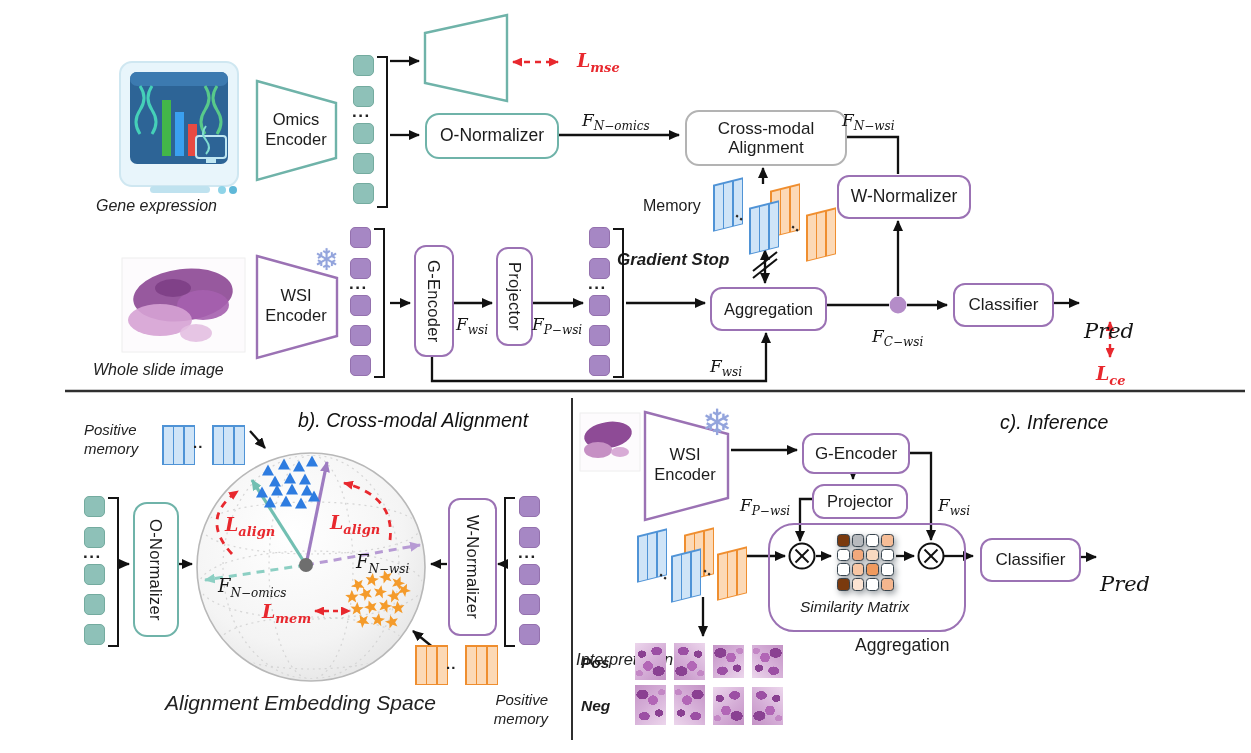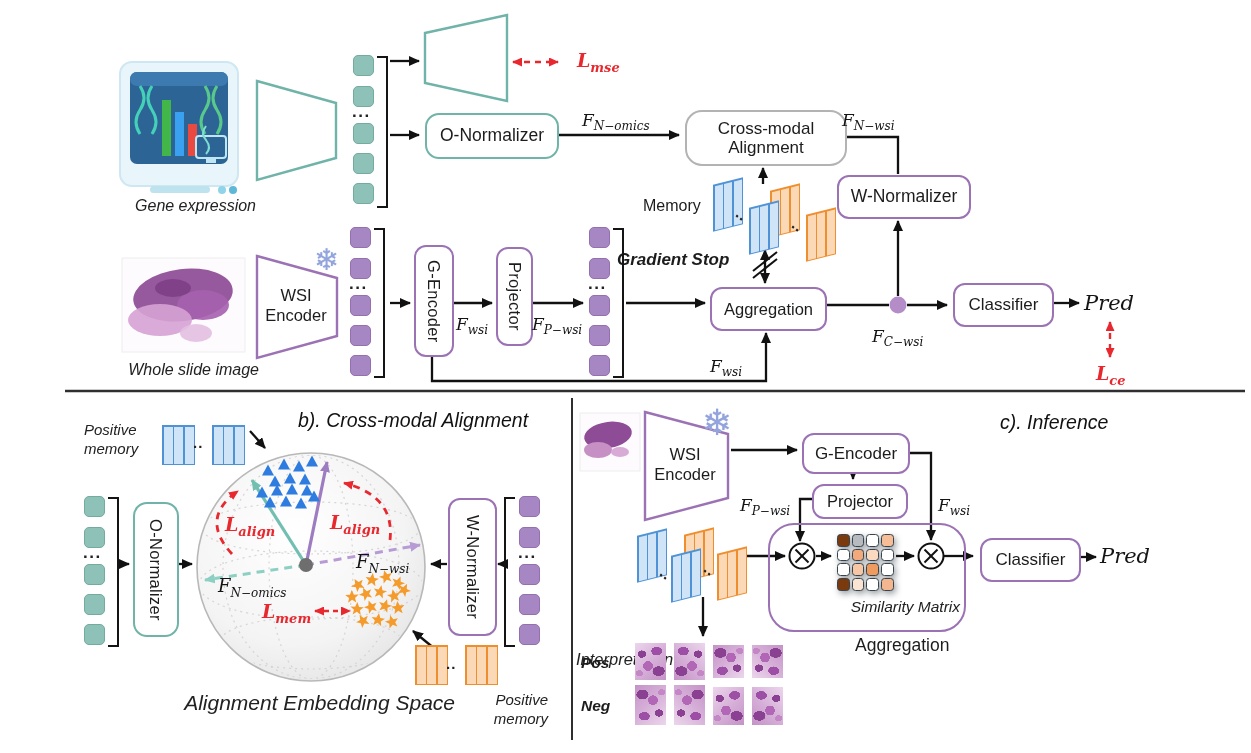--- a/index.html
+++ b/index.html
@@ -12,28 +12,28 @@
       font-size:17px;line-height:1.12;color:#1c1c1c;}
   .bx.teal{border-color:#6fb3a9;border-radius:14px;}
   .bx.gray{border-color:#b3b3b3;border-radius:14px;}
   .bx.vert{writing-mode:vertical-rl;font-size:16.5px;letter-spacing:.3px;}
   .bx.agg-c{background:transparent;border-radius:26px;z-index:2;}
   
   .traptxt{position:absolute;z-index:3;display:flex;align-items:center;justify-content:center;
       text-align:center;font-size:16.5px;line-height:1.2;}
   
   .title{position:absolute;z-index:3;font-style:italic;white-space:nowrap;color:#111;}
-  .cap{position:absolute;z-index:3;font-style:italic;font-size:16px;text-align:right;color:#222;}
+  .cap{position:absolute;z-index:3;font-style:italic;font-size:16px;text-align:left;color:#222;}
   .lbl{position:absolute;z-index:3;font-size:16px;color:#1c1c1c;white-space:nowrap;}
   .bold-it{font-weight:bold;font-style:italic;}
   
   .mth{position:absolute;z-index:4;font-family:"DejaVu Serif",serif;font-style:italic;
        font-size:17px;color:#141414;white-space:nowrap;}
   .mth sub{font-size:12px;line-height:0;}
-  .mth.big{font-size:21px;}
+  .mth.big{font-size:21px;margin-top:28px;}
   .mth.red{color:#e8282e;font-weight:bold;font-size:19px;}
   .mth.red sub{font-size:13px;}
   
   .tk{position:absolute;z-index:3;width:19px;height:19px;border-radius:5px;}
   .tk.t{background:#8ec1b8;border:1px solid #74ab9f;}
   .tk.p{background:#a687c4;border:1px solid #9471ae;}
   .tdots{position:absolute;z-index:3;font-weight:bold;font-size:17px;letter-spacing:1.5px;color:#222;}
   .brk{position:absolute;z-index:3;width:9px;border:2.4px solid #141414;background:transparent;}
   .brk.r{border-left:none;}
   .brk.l{border-right:none;}
@@ -251,25 +251,26 @@
       <ellipse cx="608" cy="435" rx="24" ry="13" fill="#8e4b96" transform="rotate(-9 608 435)"></ellipse>
       <ellipse cx="598" cy="450" rx="14" ry="8" fill="#c690c4"></ellipse>
       <ellipse cx="620" cy="452" rx="9" ry="5" fill="#d8abd6"></ellipse>
     </g>
   </svg>
 
 
   <div class="cap" style="left:96px;top:197px;width:160px;">Gene expression</div>
   <div class="cap" style="left:93px;top:361px;width:166px;">Whole slide image</div>
 
+  <div class="traptxt" style="left:259px;top:102px;width:74px;height:56px;">Omics Encoder</div>
   <div class="traptxt" style="left:259px;top:278px;width:74px;height:56px;">WSI Encoder</div>
   <div class="snow" style="left:314px;top:242px;font-size:30px;">❄</div>
 
   <div class="bx teal" style="left:425px;top:113px;width:130px;height:42px;font-size:17.5px;">O-Normalizer</div>
-  <div class="bx gray" style="left:685px;top:110px;width:138px;height:52px;padding:0 10px;border-radius:17px;">Cross-modal Alignment</div>
+  <div class="bx gray" style="left:685px;top:110px;width:138px;height:52px;padding:0 10px;">Cross-modal Alignment</div>
   <div class="bx" style="left:837px;top:175px;width:130px;height:40px;font-size:17.5px;">W-Normalizer</div>
   <div class="bx vert" style="left:414px;top:245px;width:36px;height:108px;">G-Encoder</div>
   <div class="bx vert" style="left:496px;top:247px;width:33px;height:95px;">Projector</div>
   <div class="bx" style="left:710px;top:287px;width:113px;height:40px;font-size:16.5px;">Aggregation</div>
   <div class="bx" style="left:953px;top:283px;width:97px;height:40px;">Classifier</div>
 
   <div class="lbl" style="left:643px;top:197px;">Memory</div>
   <div class="lbl bold-it" style="left:617px;top:250px;font-size:17px;">Gradient Stop</div>
 
   <div class="mth red" style="left:566px;top:49px;margin-left:11px;"><span>L</span><sub>mse</sub></div>

